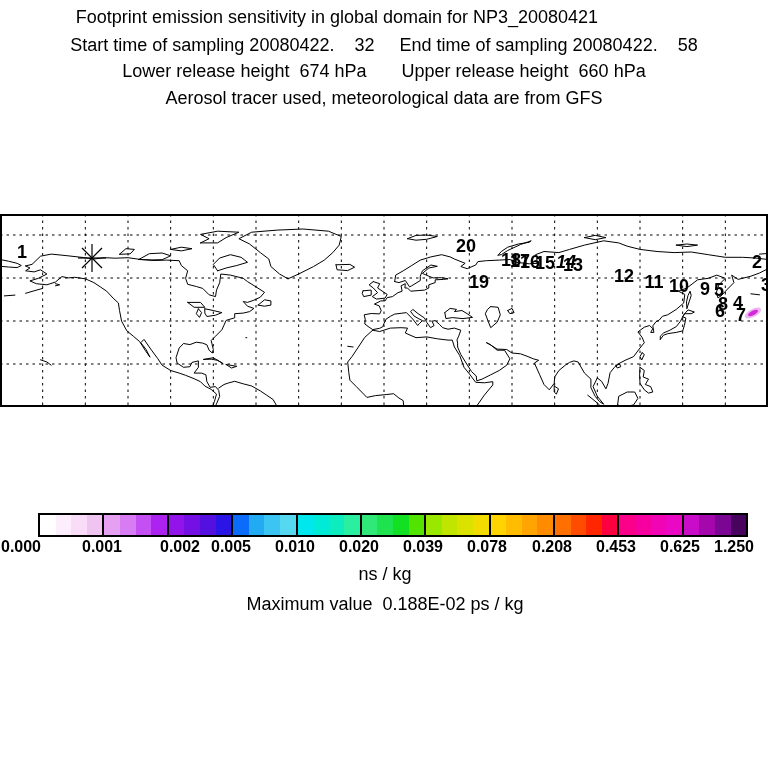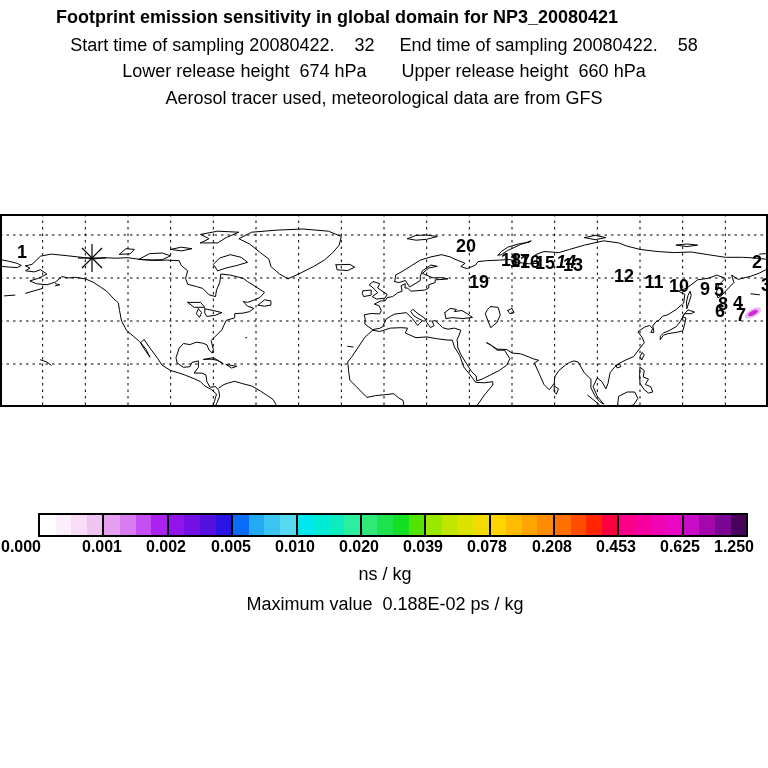--- a/index.html
+++ b/index.html
@@ -1,18 +1,18 @@
 <!DOCTYPE html>
 <html><head>
 <meta charset="utf-8">
 <style>
   html,body{margin:0;padding:0;background:#ffffff;}
   body{width:768px;height:768px;position:relative;font-family:"Liberation Sans",sans-serif;color:#000;overflow:hidden;}
   .hline{position:absolute;left:0;width:768px;text-align:center;white-space:pre;font-size:18px;line-height:19px;}
-  #title-line{top:8px;font-weight:bold;padding-right:94px;box-sizing:border-box;}
+  #title-line{top:8px;font-weight:normal;padding-right:94px;box-sizing:border-box;}
   #line2{top:36px;}
   #line3{top:62px;}
   #line4{top:89px;}
   #map-wrap{position:absolute;left:0;top:214px;width:768px;height:193px;}
   #map-svg{position:absolute;left:0;top:0;}
   .traj{position:absolute;transform:translate(-50%,-50%);font-size:18px;font-weight:bold;line-height:18px;white-space:nowrap;}
   #colorbar{position:absolute;left:38px;top:513px;width:706px;height:20px;border:2px solid #000;display:flex;box-sizing:content-box;}
   .cb-cell{flex:1 1 auto;height:100%;}
   .cb-sec{border-left:2px solid #000;}
   #colorbar-ticks{position:absolute;left:0;top:538px;width:768px;height:20px;text-align:right;}
@@ -169,21 +169,21 @@
     <div class="cb-cell" style="background: rgb(240, 4, 180);"></div>
     <div class="cb-cell" style="background: rgb(234, 8, 196);"></div>
     <div class="cb-cell cb-sec" style="background: rgb(200, 12, 200);"></div>
     <div class="cb-cell" style="background: rgb(164, 8, 172);"></div>
     <div class="cb-cell" style="background: rgb(124, 6, 148);"></div>
     <div class="cb-cell" style="background: rgb(72, 3, 95);"></div>
   </div>
 <div id="colorbar-ticks">
     <span class="cb-tick" style="left: 21px;">0.000</span>
     <span class="cb-tick" style="left: 102px;">0.001</span>
-    <span class="cb-tick" style="left: 166px;">0.002</span>
+    <span class="cb-tick" style="left: 180px;">0.002</span>
     <span class="cb-tick" style="left: 231px;">0.005</span>
     <span class="cb-tick" style="left: 295px;">0.010</span>
     <span class="cb-tick" style="left: 359px;">0.020</span>
     <span class="cb-tick" style="left: 423px;">0.039</span>
     <span class="cb-tick" style="left: 487px;">0.078</span>
     <span class="cb-tick" style="left: 552px;">0.208</span>
     <span class="cb-tick" style="left: 616px;">0.453</span>
     <span class="cb-tick" style="left: 680px;">0.625</span>
     <span class="cb-tick" style="left: 734px;">1.250</span>
   </div>

